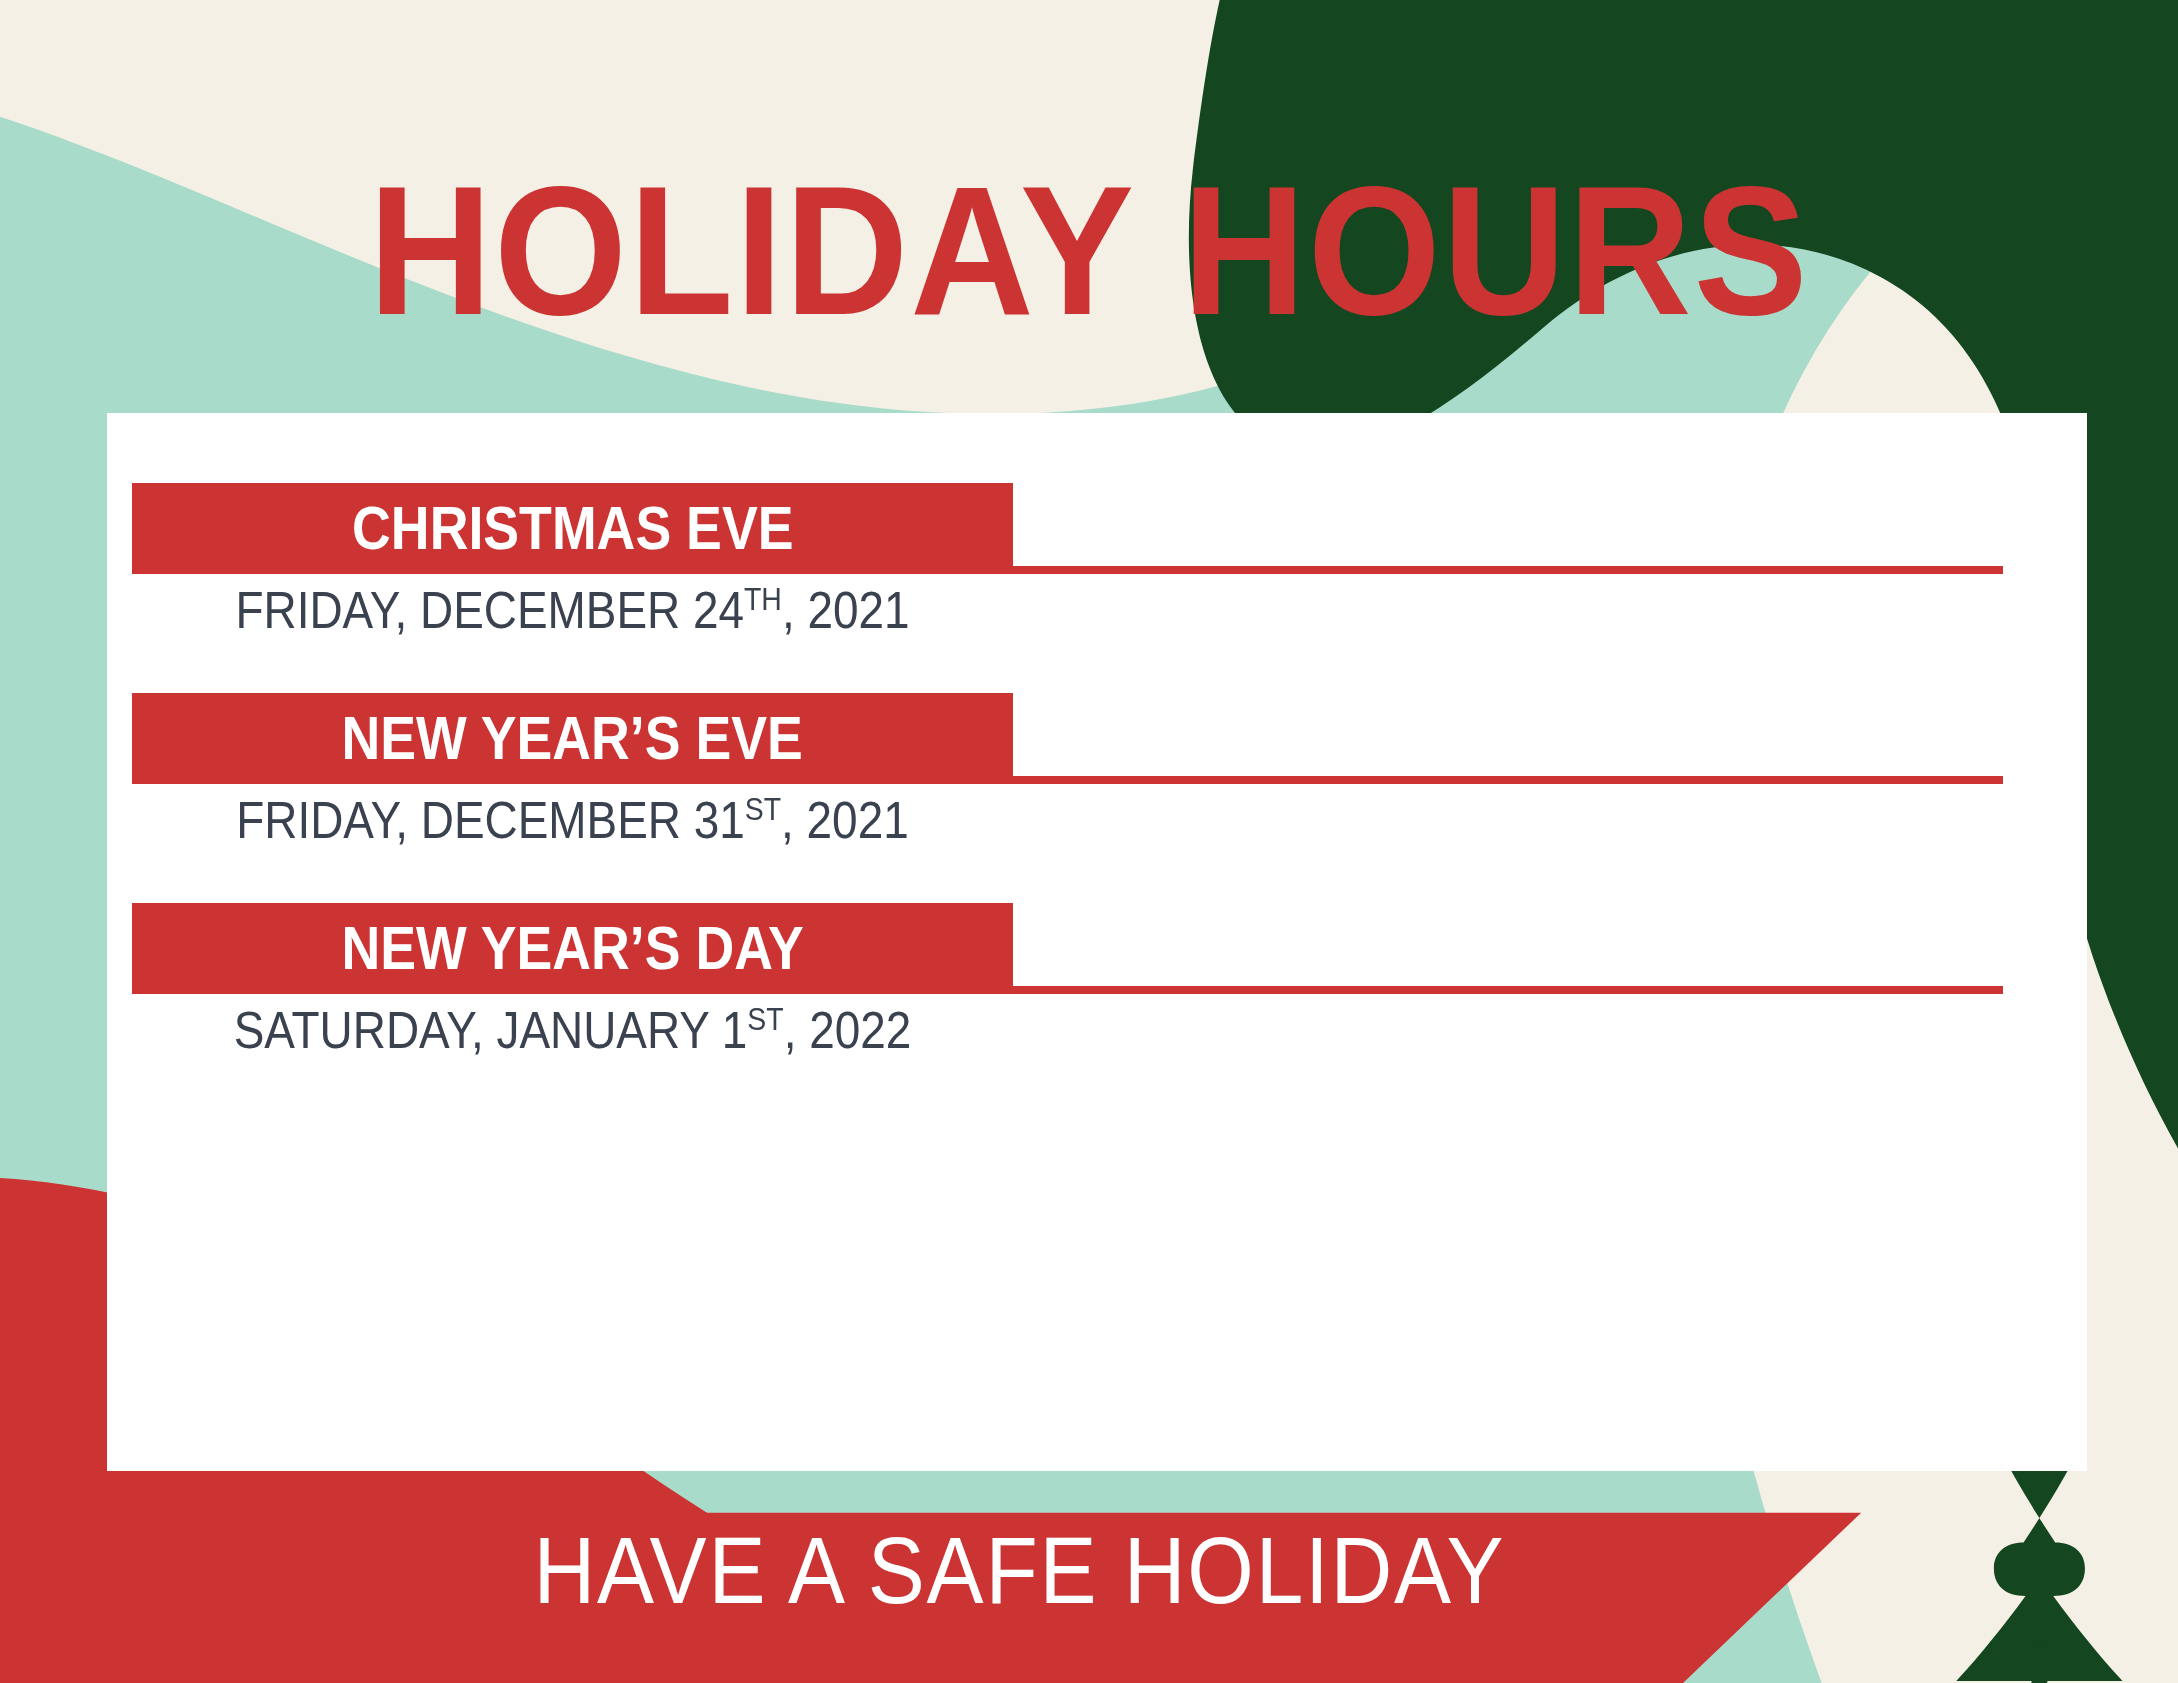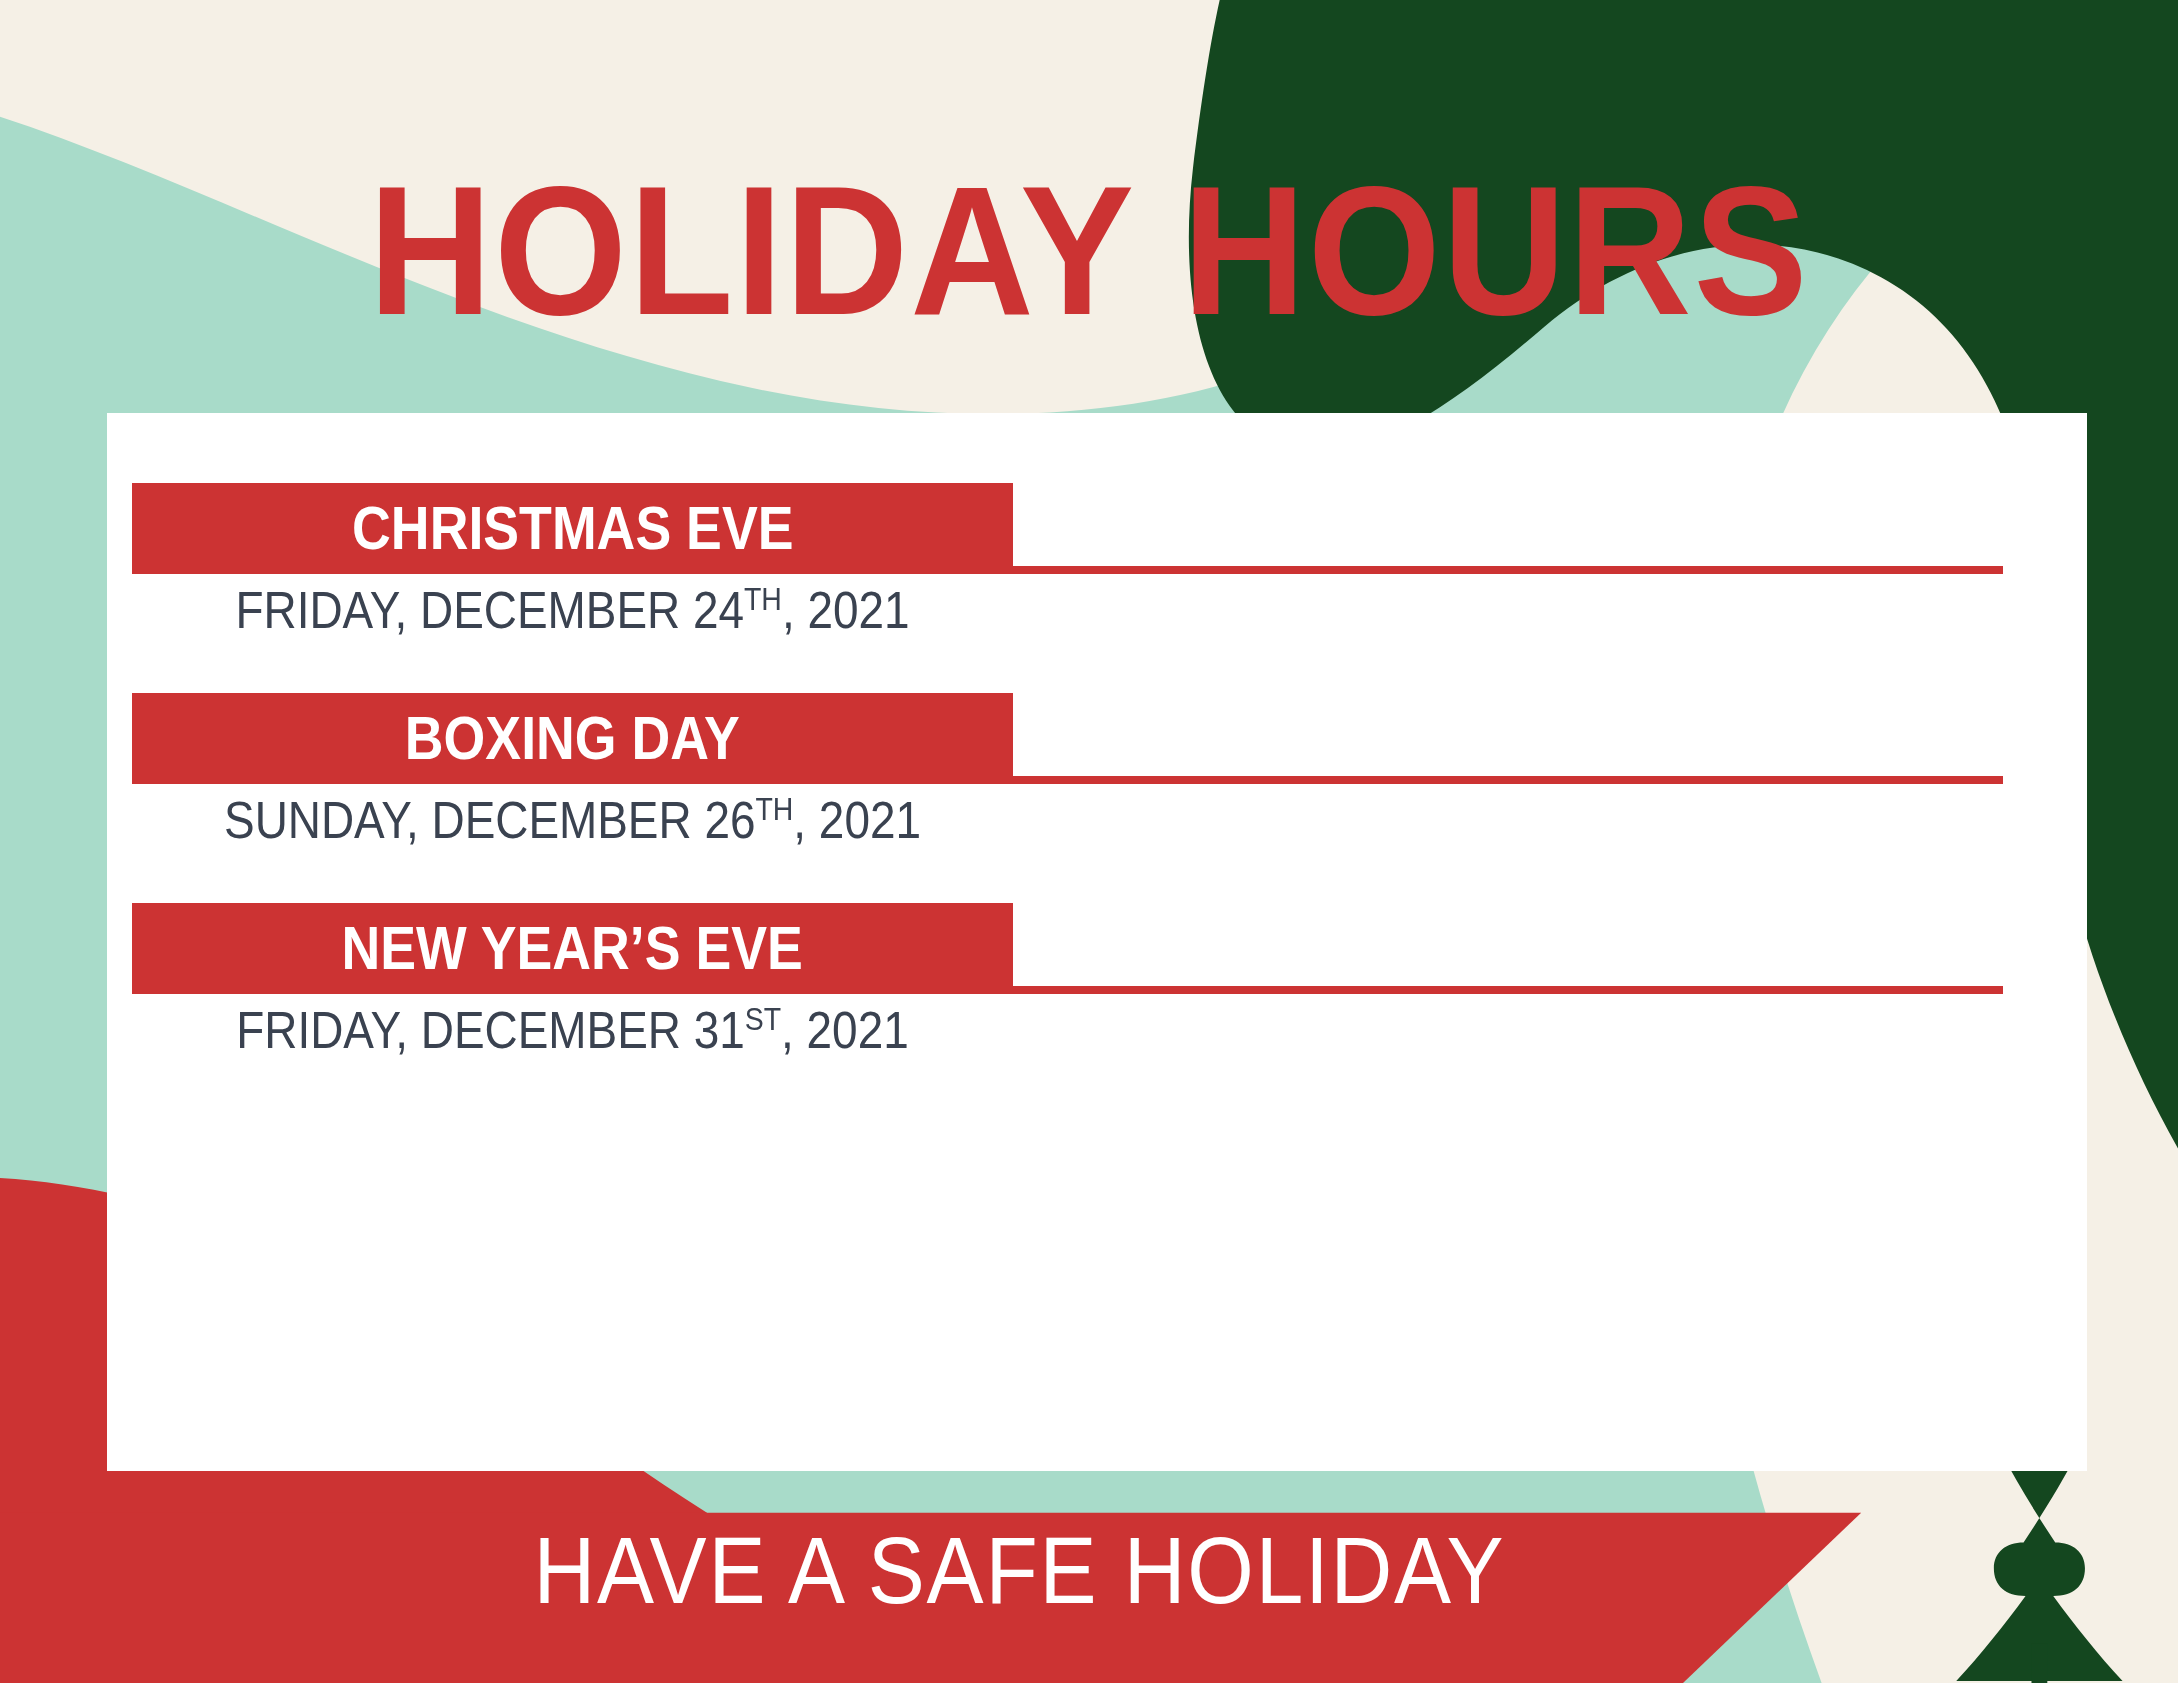--- a/index.html
+++ b/index.html
@@ -200,36 +200,36 @@
 
       <div class="row">
         <div class="banner">
           <span class="banner-label">CHRISTMAS EVE</span>
         </div>
         <div class="rule"></div>
         <div class="date"><span>FRIDAY, DECEMBER 24</span><sup>TH</sup><span>, 2021</span></div>
       </div>
 
 
-      <div class="row">
-        <div class="banner">
-          <span class="banner-label">BOXING DAY</span>
-        </div>
-        <div class="rule"></div>
-        <div class="date"><span>SUNDAY, DECEMBER 26</span><sup>TH</sup><span>, 2021</span></div>
-      </div>
 
       <div class="row">
         <div class="banner">
           <span class="banner-label">NEW YEAR’S EVE</span>
         </div>
         <div class="rule"></div>
         <div class="date"><span>FRIDAY, DECEMBER 31</span><sup>ST</sup><span>, 2021</span></div>
       </div>
 
+      <div class="row">
+        <div class="banner">
+          <span class="banner-label">NEW YEAR’S DAY</span>
+        </div>
+        <div class="rule"></div>
+        <div class="date"><span>SATURDAY, JANUARY 1</span><sup>ST</sup><span>, 2022</span></div>
+      </div>
 
     </div>
   </div>
 
   <div class="footer-text">HAVE A SAFE HOLIDAY</div>
 
 </div>
 
 
 </body></html>

